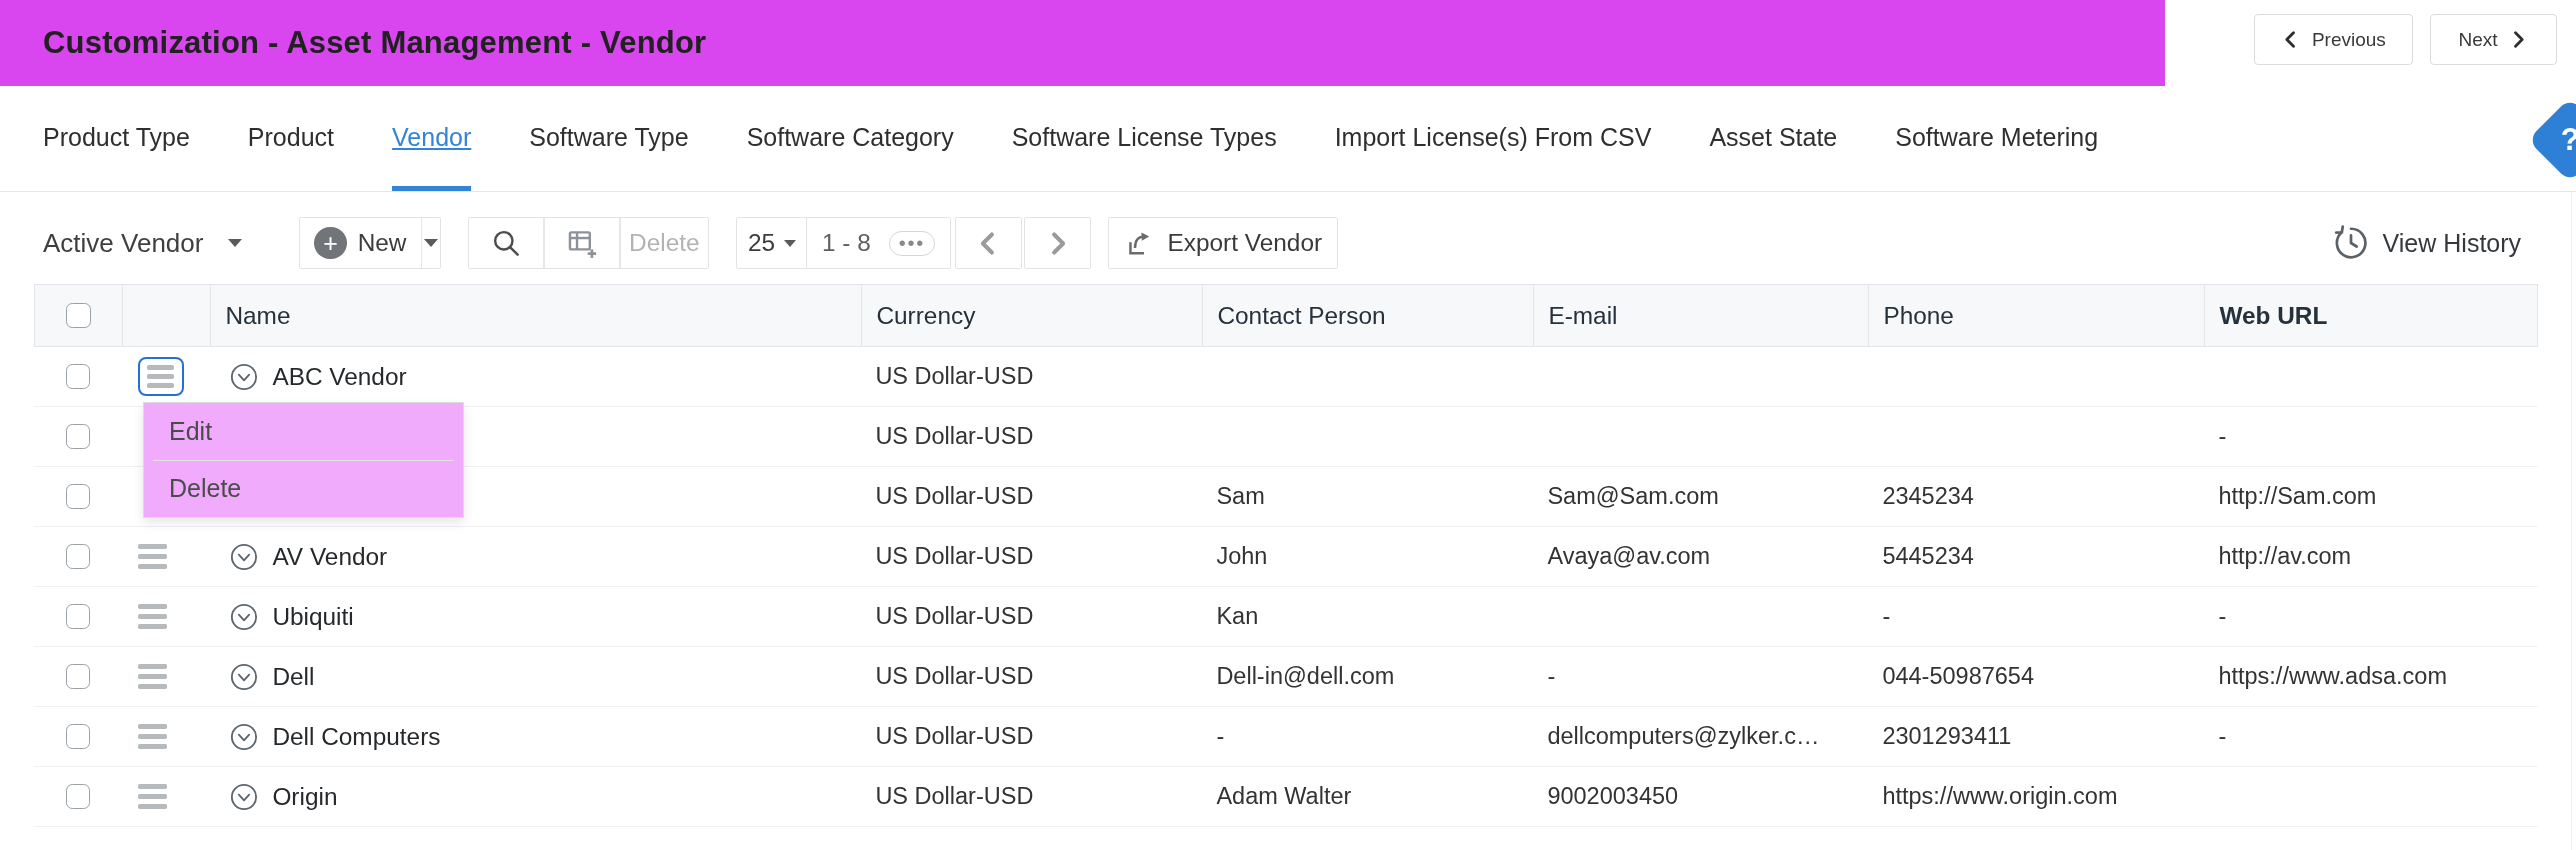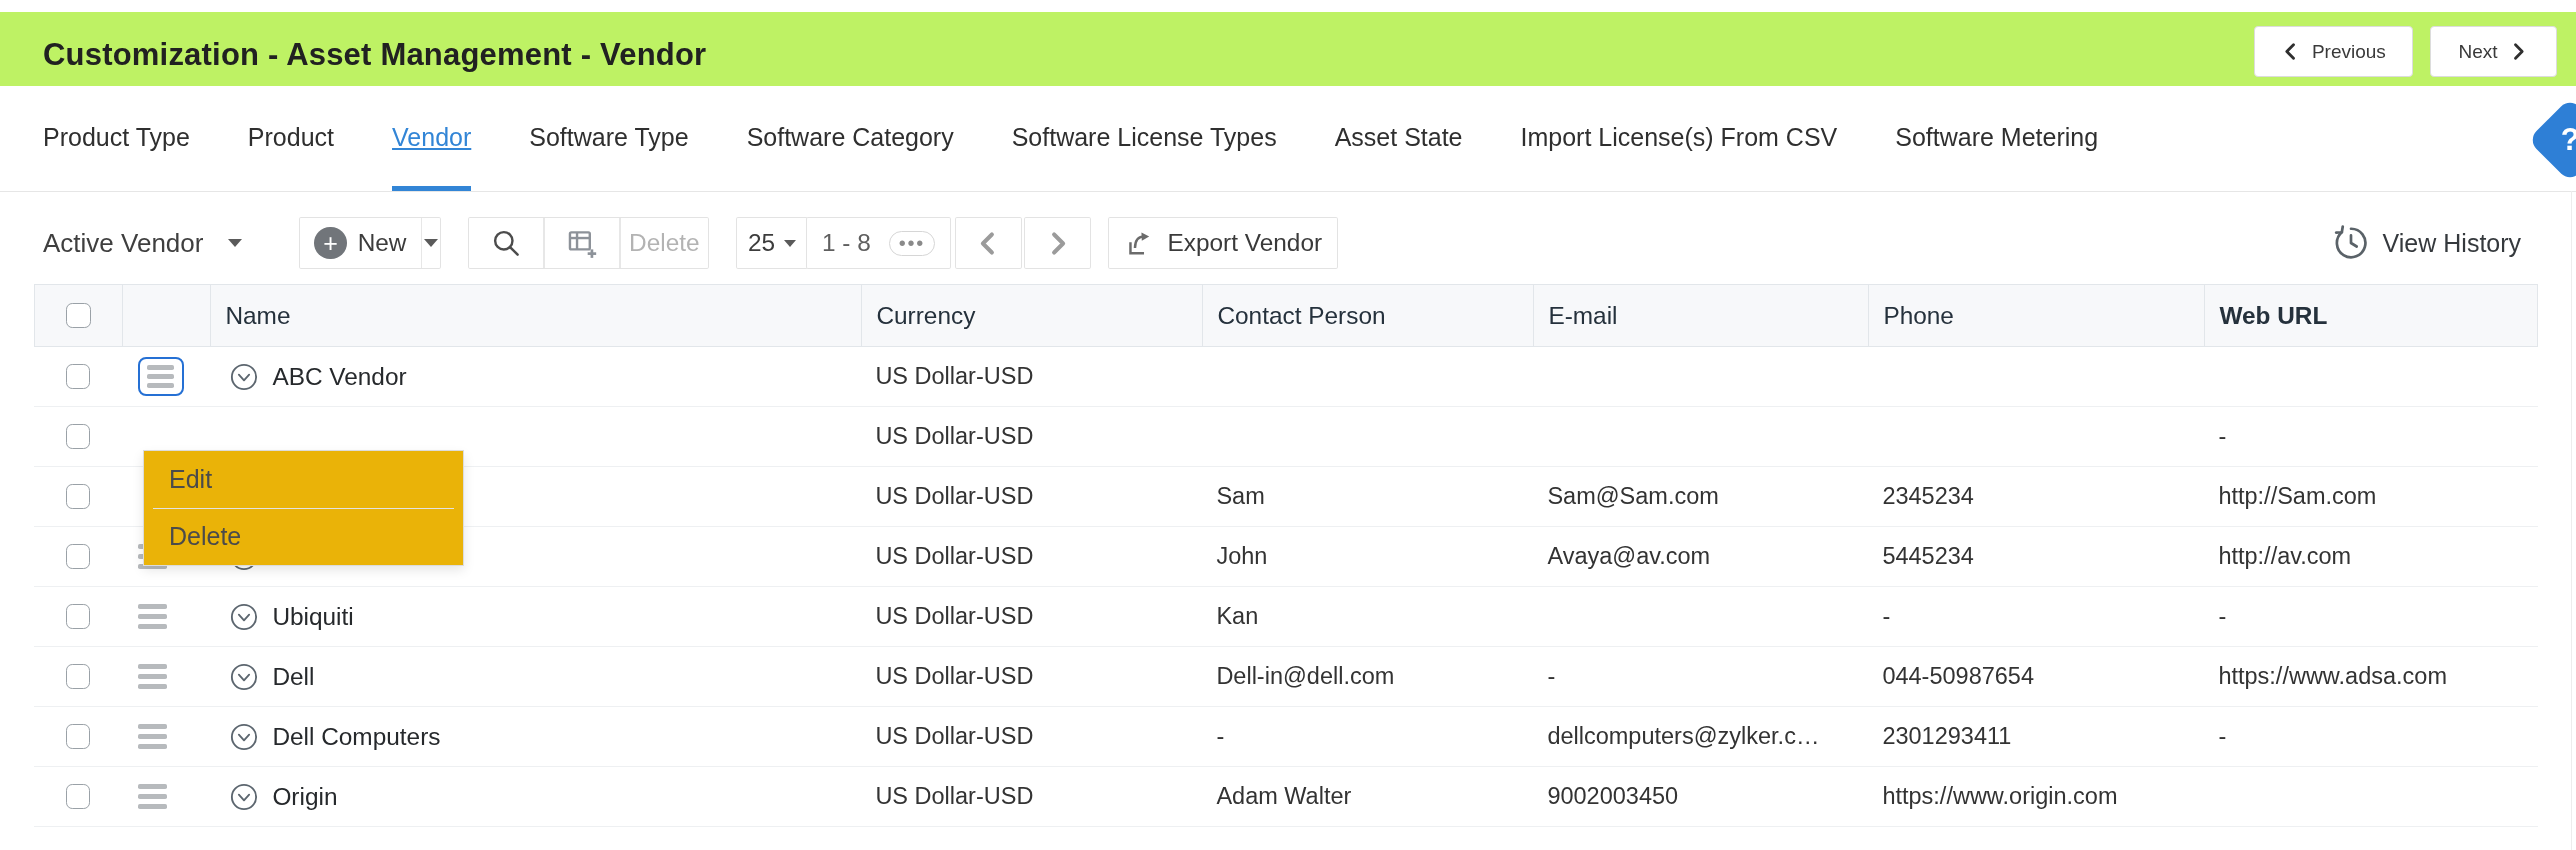--- a/index.html
+++ b/index.html
@@ -1,20 +1,20 @@
 <!DOCTYPE html>
 <html style="font-size:14.4px"><head>
 <meta charset="utf-8">
 <style>
   * { margin:0; padding:0; box-sizing:border-box; }
   html,body { width:2576px; height:850px; background:#ffffff; overflow:hidden;
               font-family:"Liberation Sans", sans-serif; color:#333; }
 
   
-  #title-bar { position:absolute; top:12px; left:0; width:2576px; height:86px; background:#bef264; }
+  #title-bar { position:absolute; top:0; left:0; width:2165px; height:86px; background:#d946ef; }
   #page-title { position:absolute; left:43px; top:0; height:86px; display:flex; align-items:center;
                 font-size:31px; font-weight:700; color:#212121; letter-spacing:0.2px; }
   .nav-btn { position:absolute; top:14.4px; height:51px; background:#fff; border:1.8px solid #dcdcdc;
              border-radius:4px; display:flex; align-items:center; justify-content:center;
              gap:10.8px; font-size:19px; color:#3a3a3a; cursor:pointer; }
   #prev-btn { left:2254px; width:159px; }
   #next-btn { left:2430px; width:127px; }
   .chev-svg { width:20px; height:25px; }
 
   
@@ -77,22 +77,22 @@
   .hamburger { display:flex; flex-direction:column; gap:5.4px; cursor:pointer; }
   .hamburger i { display:block; width:29px; height:4.5px; border-radius:1.8px; background:#b7babd; }
   .handle-active { border:2.7px solid #2570d4; border-radius:8.1px; background:#fff; padding:6.3px 7.2px;
                    display:flex; flex-direction:column; gap:4.5px; cursor:pointer; }
   .handle-active i { display:block; width:27px; height:4.5px; border-radius:1.8px; background:#b7babd; }
   .row-chevron { margin-left:20px; margin-right:14.4px; cursor:pointer; flex:none; display:flex; }
   .name-text { font-size:24.4px; color:#26292c;text-align:center; }
 
   
   #context-menu { position:absolute; left:143px; top:402px; width:321px; height:116px;
-                  background:#eab308; border:0.9px solid #dcdcdc; box-shadow:0 4.5px 10.8px rgba(0,0,0,.10);
-                  z-index:20; display:flex; flex-direction:column;margin-top:48px; }
+                  background:#f0abfc; border:0.9px solid #dcdcdc; box-shadow:0 4.5px 10.8px rgba(0,0,0,.10);
+                  z-index:20; display:flex; flex-direction:column; }
   .menu-item { flex:1; display:flex; align-items:center; padding-left:25px; font-size:25px;
                color:#4b4b4b; cursor:pointer; }
   #menu-divider { height:0.9px; background:#e2e2e2; margin:0 9px; }
 </style>
 </head>
 <body>
 
 <div id="title-bar">
   <div id="page-title">Customization - Asset Management - Vendor</div>
   <div class="nav-btn" id="prev-btn">
@@ -109,22 +109,22 @@
   </div>
 </div>
 
 <div id="tab-bar">
     <div class="tab">Product Type</div>
     <div class="tab">Product</div>
     <div class="tab active">Vendor</div>
     <div class="tab">Software Type</div>
     <div class="tab">Software Category</div>
     <div class="tab">Software License Types</div>
+    <div class="tab">Import License(s) From CSV</div>
     <div class="tab">Asset State</div>
-    <div class="tab">Import License(s) From CSV</div>
     <div class="tab">Software Metering</div>
   </div>
 <div id="help-badge">
     <span>?</span>
   </div>
 <div id="right-edge-line"></div>
 
 <div id="toolbar">
 
   <div id="filter-dd">

